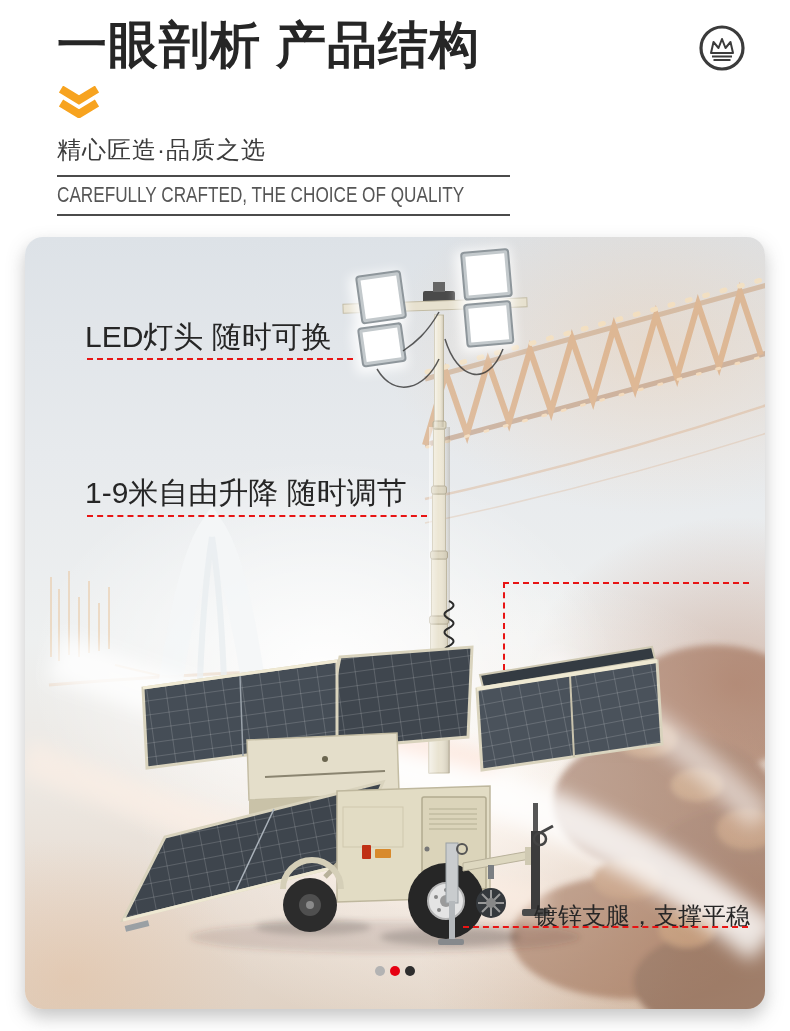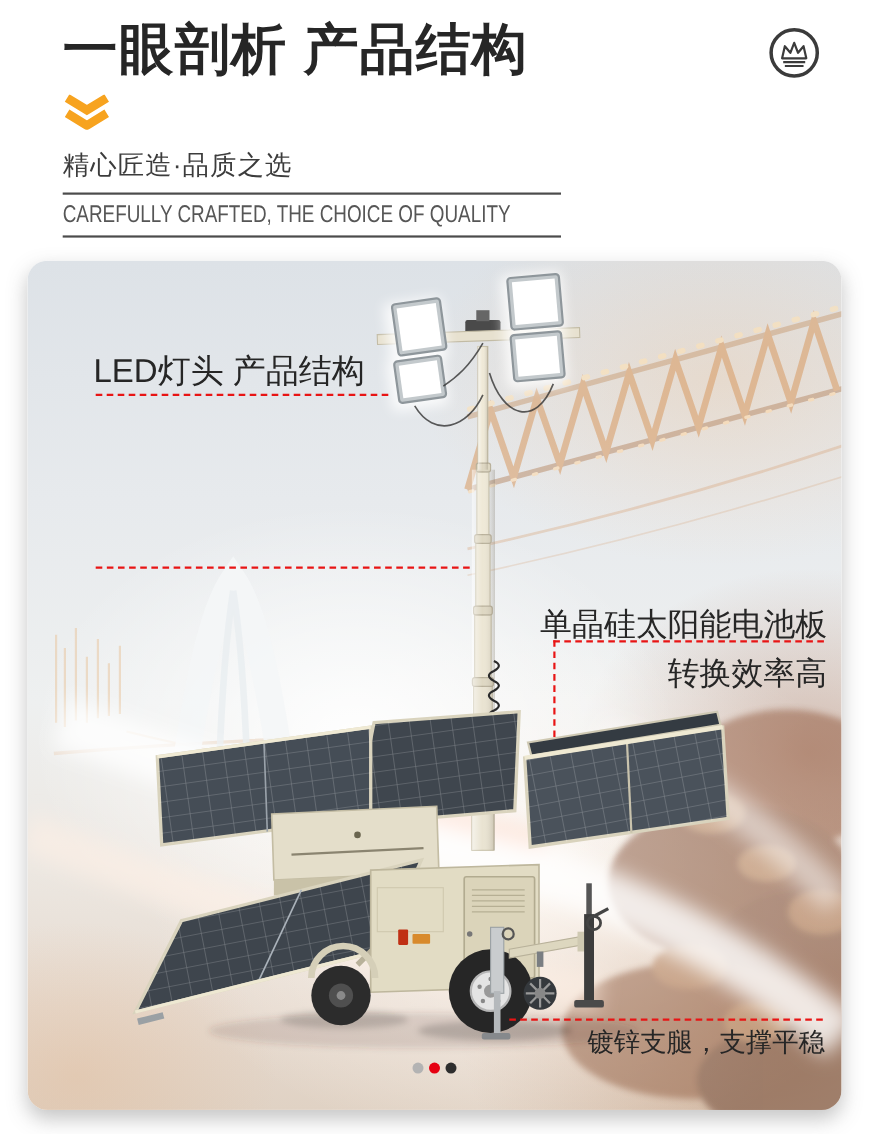--- a/index.html
+++ b/index.html
@@ -272,33 +272,30 @@
         <g>
           <rect x="508" y="566" width="5" height="30" fill="#555"></rect>
           <rect x="506" y="594" width="9" height="80" fill="#3c3c3c"></rect>
           <circle cx="515" cy="602" r="6" fill="none" stroke="#444" stroke-width="2.5"></circle>
           <line x1="515" y1="596" x2="528" y2="589" stroke="#444" stroke-width="3"></line>
           <rect x="497" y="672" width="27" height="7" rx="2" fill="#4a4a4a"></rect>
         </g>
       </g>
     </svg>
 
-    <div class="ann ann-lg" style="left:60px;top:80px;">LED灯头 产品结构</div>
+    <div class="ann ann-lg" style="left:60px;top:80px;">LED灯头 随时可换</div>
     <div class="leader lh" style="left: 62px; top: 121px; width: 266px; border-color: rgb(232, 20, 20);"></div>
 
+    <div class="ann ann-lg" style="left:60px;top:236px;">1-9米自由升降 随时调节</div>
     <div class="leader lh" style="left: 62px; top: 278px; width: 340px; border-color: rgb(232, 20, 20);"></div>
 
-    <div class="ann ann-md" style="right:13px;top:309px;">
-      <div>单晶硅太阳能电池板</div>
-      <div>转换效率高</div>
-    </div>
     <div class="leader lh" style="left: 478px; top: 345px; width: 246px; border-color: rgb(232, 20, 20);"></div>
     <div class="leader lv" style="left: 478px; top: 345px; height: 88px; border-color: rgb(232, 20, 20);"></div>
 
-    <div class="ann ann-sm" style="right:15px;top:694px;">
+    <div class="ann ann-sm" style="right:15px;top:662px;">
       <div>镀锌支腿，支撑平稳</div>
     </div>
     <div class="leader lh" style="left: 438px; top: 689px; width: 285px; border-color: rgb(232, 20, 20);"></div>
 
     <div class="dots">
       <span class="dot" style="background-color: rgb(179, 179, 179);"></span>
       <span class="dot" style="background-color: rgb(230, 0, 18);"></span>
       <span class="dot" style="background-color: rgb(46, 46, 46);"></span>
     </div>
   </div>

